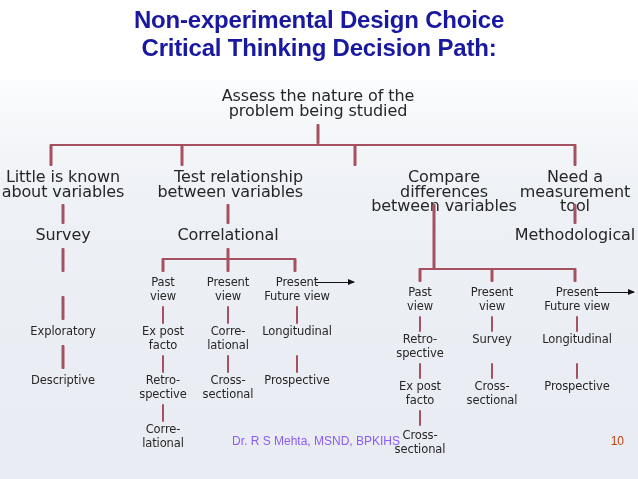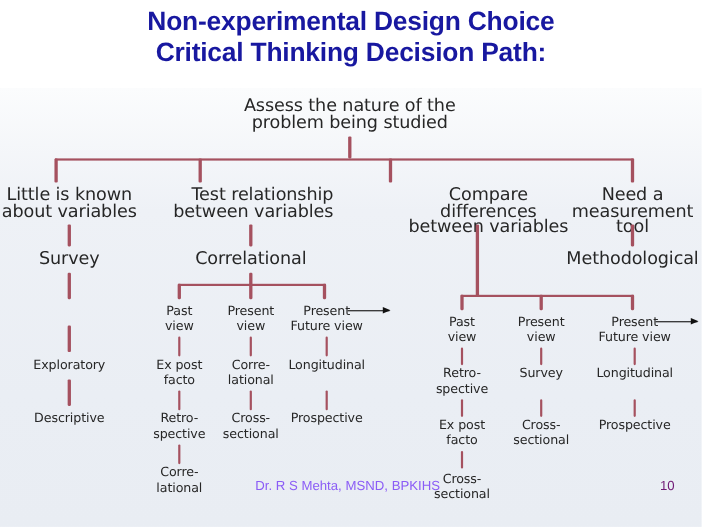--- a/index.html
+++ b/index.html
@@ -59,23 +59,23 @@
 
   
   #footer-author{
     position:absolute;left:232px;top:434px;
     color:#8b5cf6;font-size:12px;
     font-family:"Liberation Sans",sans-serif;
     white-space:nowrap;
   }
   #footer-page{
     position:absolute;left:600px;top:434px;
-    color:#701a75;font-size:12px;
+    color:#c2410c;font-size:12px;
     font-family:"Liberation Sans",sans-serif;
-    text-align:left;width:24px;
+    text-align:right;width:24px;
   }
 </style>
 </head>
 <body>
 
 <div id="slide">
 
   <div id="title">
     <span class="l">Non-experimental Design Choice</span>
     <span class="l">Critical Thinking Decision Path:</span>

